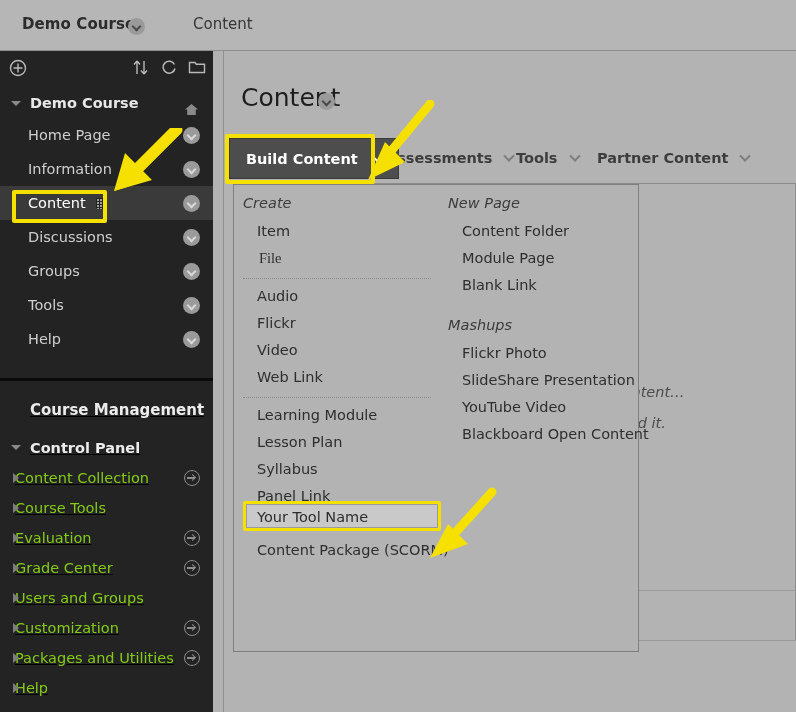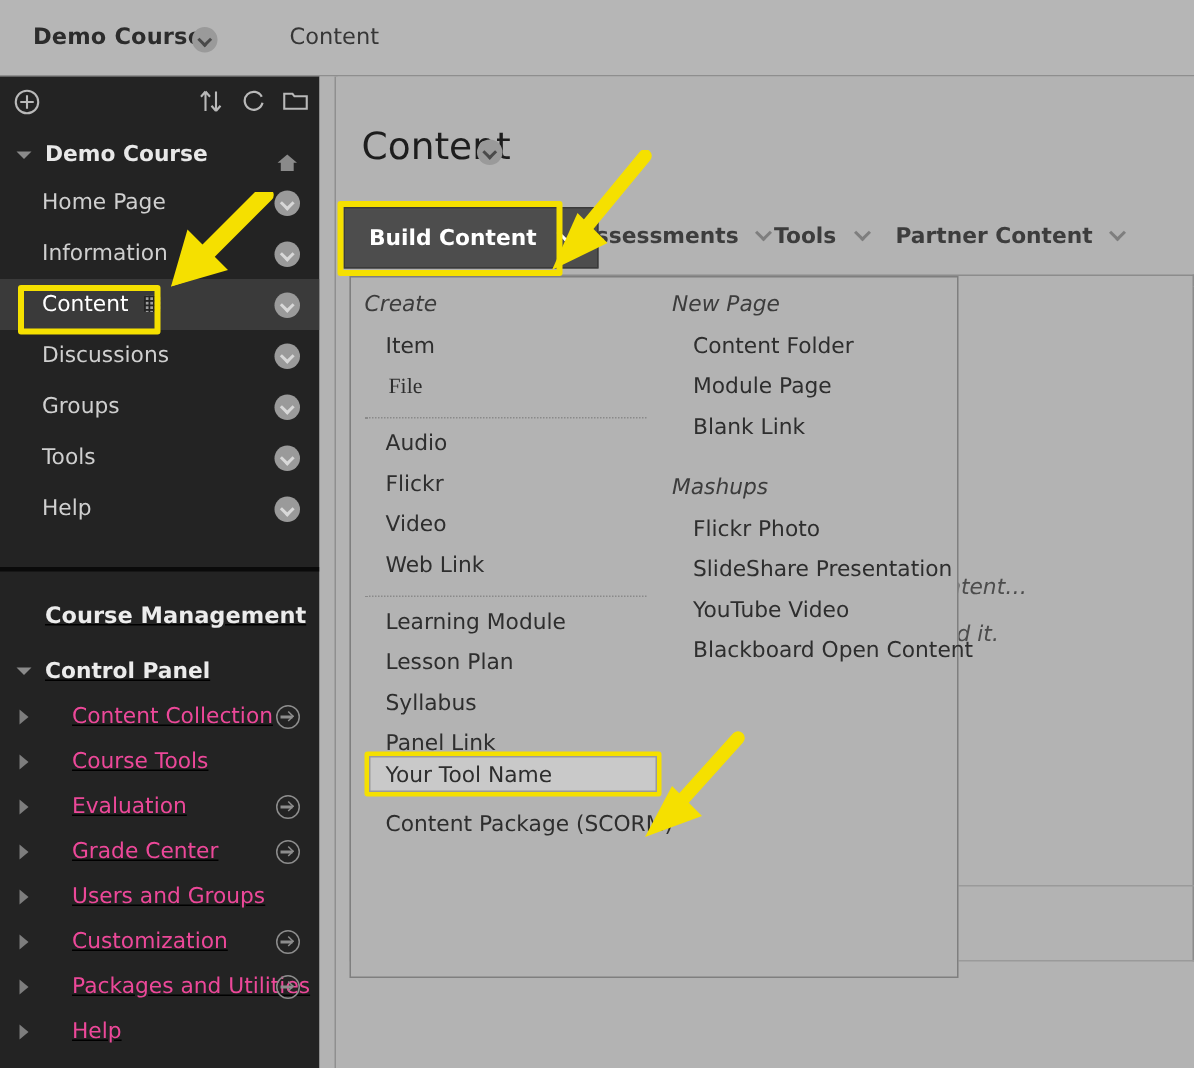--- a/index.html
+++ b/index.html
@@ -191,22 +191,22 @@
     left: 11px; top: 12px;
     width: 0; height: 0;
     border-left: 5px solid transparent;
     border-right: 5px solid transparent;
     border-top: 5px solid #8a8a8a;
   }
   .mgmt-item {
     position: relative;
     height: 30px;
     line-height: 30px;
-    padding-left: 48px;
-    color: #ec4899;
+    padding-left: 15px;
+    color: #84cc16;
     font-size: 14.5px;
     white-space: nowrap;
   }
   .mgmt-item .tri-right {
     position: absolute;
     left: 13px; top: 10px;
     width: 0; height: 0;
     border-top: 5px solid transparent;
     border-bottom: 5px solid transparent;
     border-left: 6px solid #7d7d7d;

